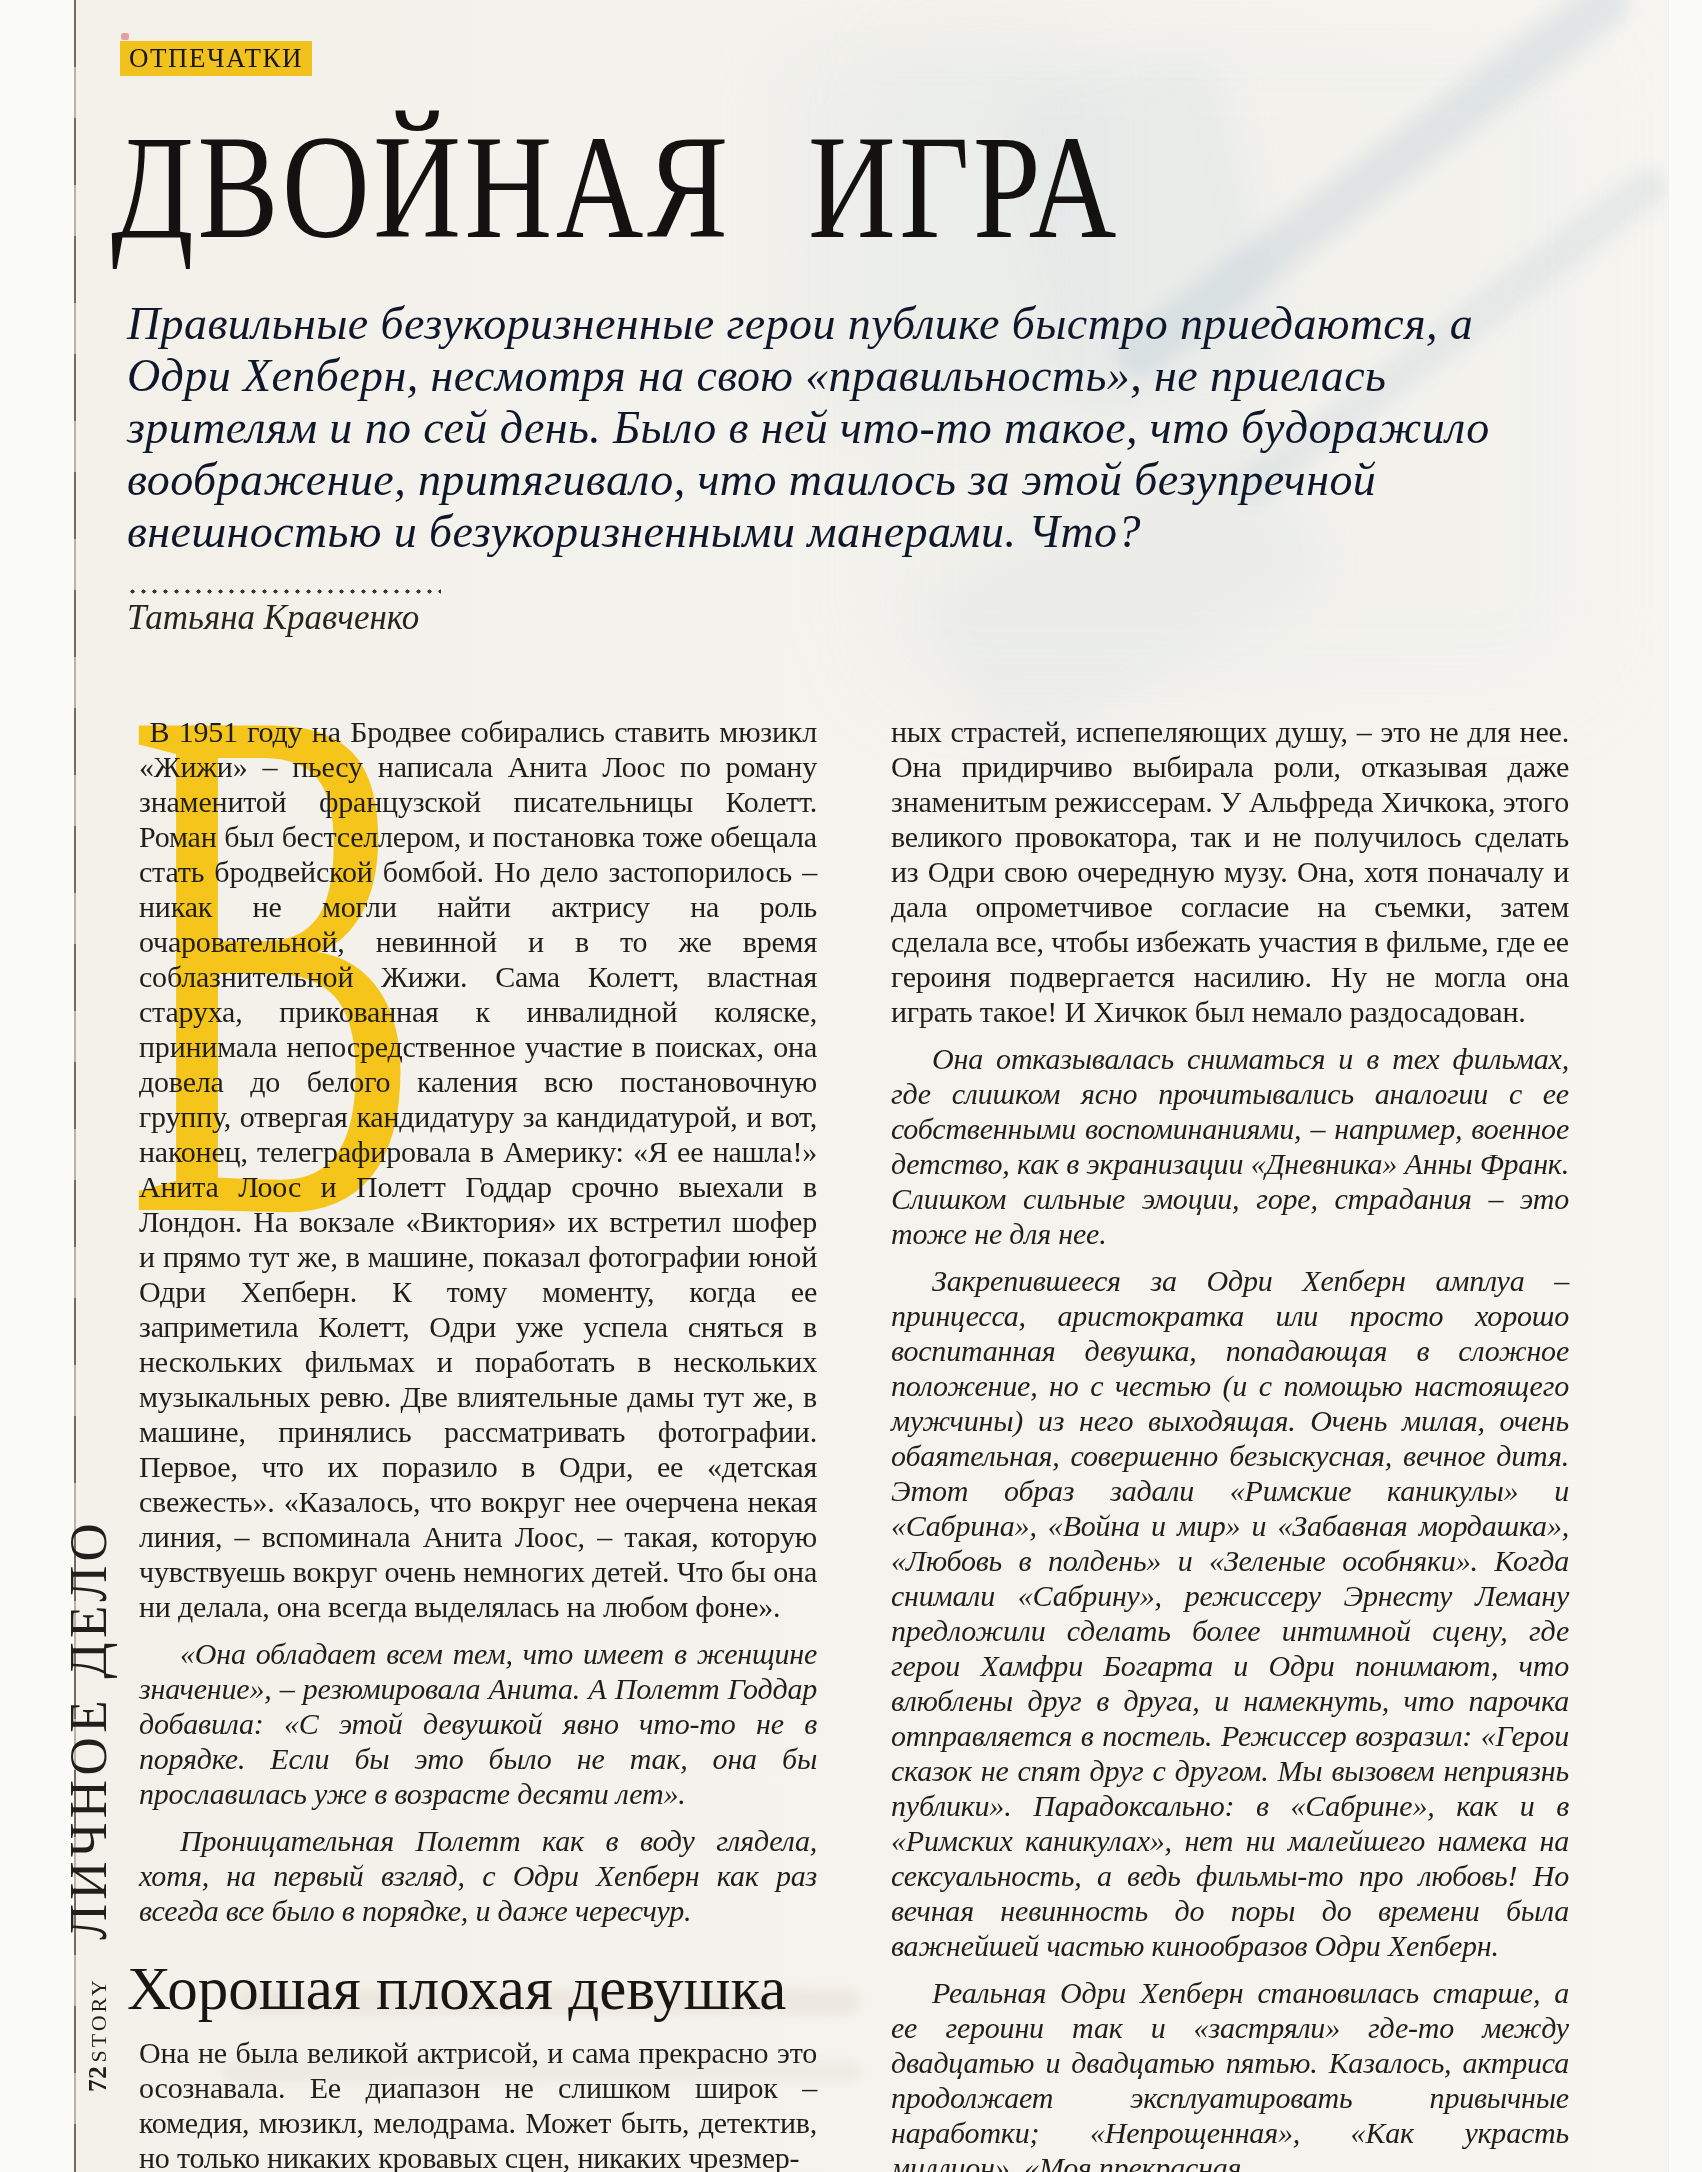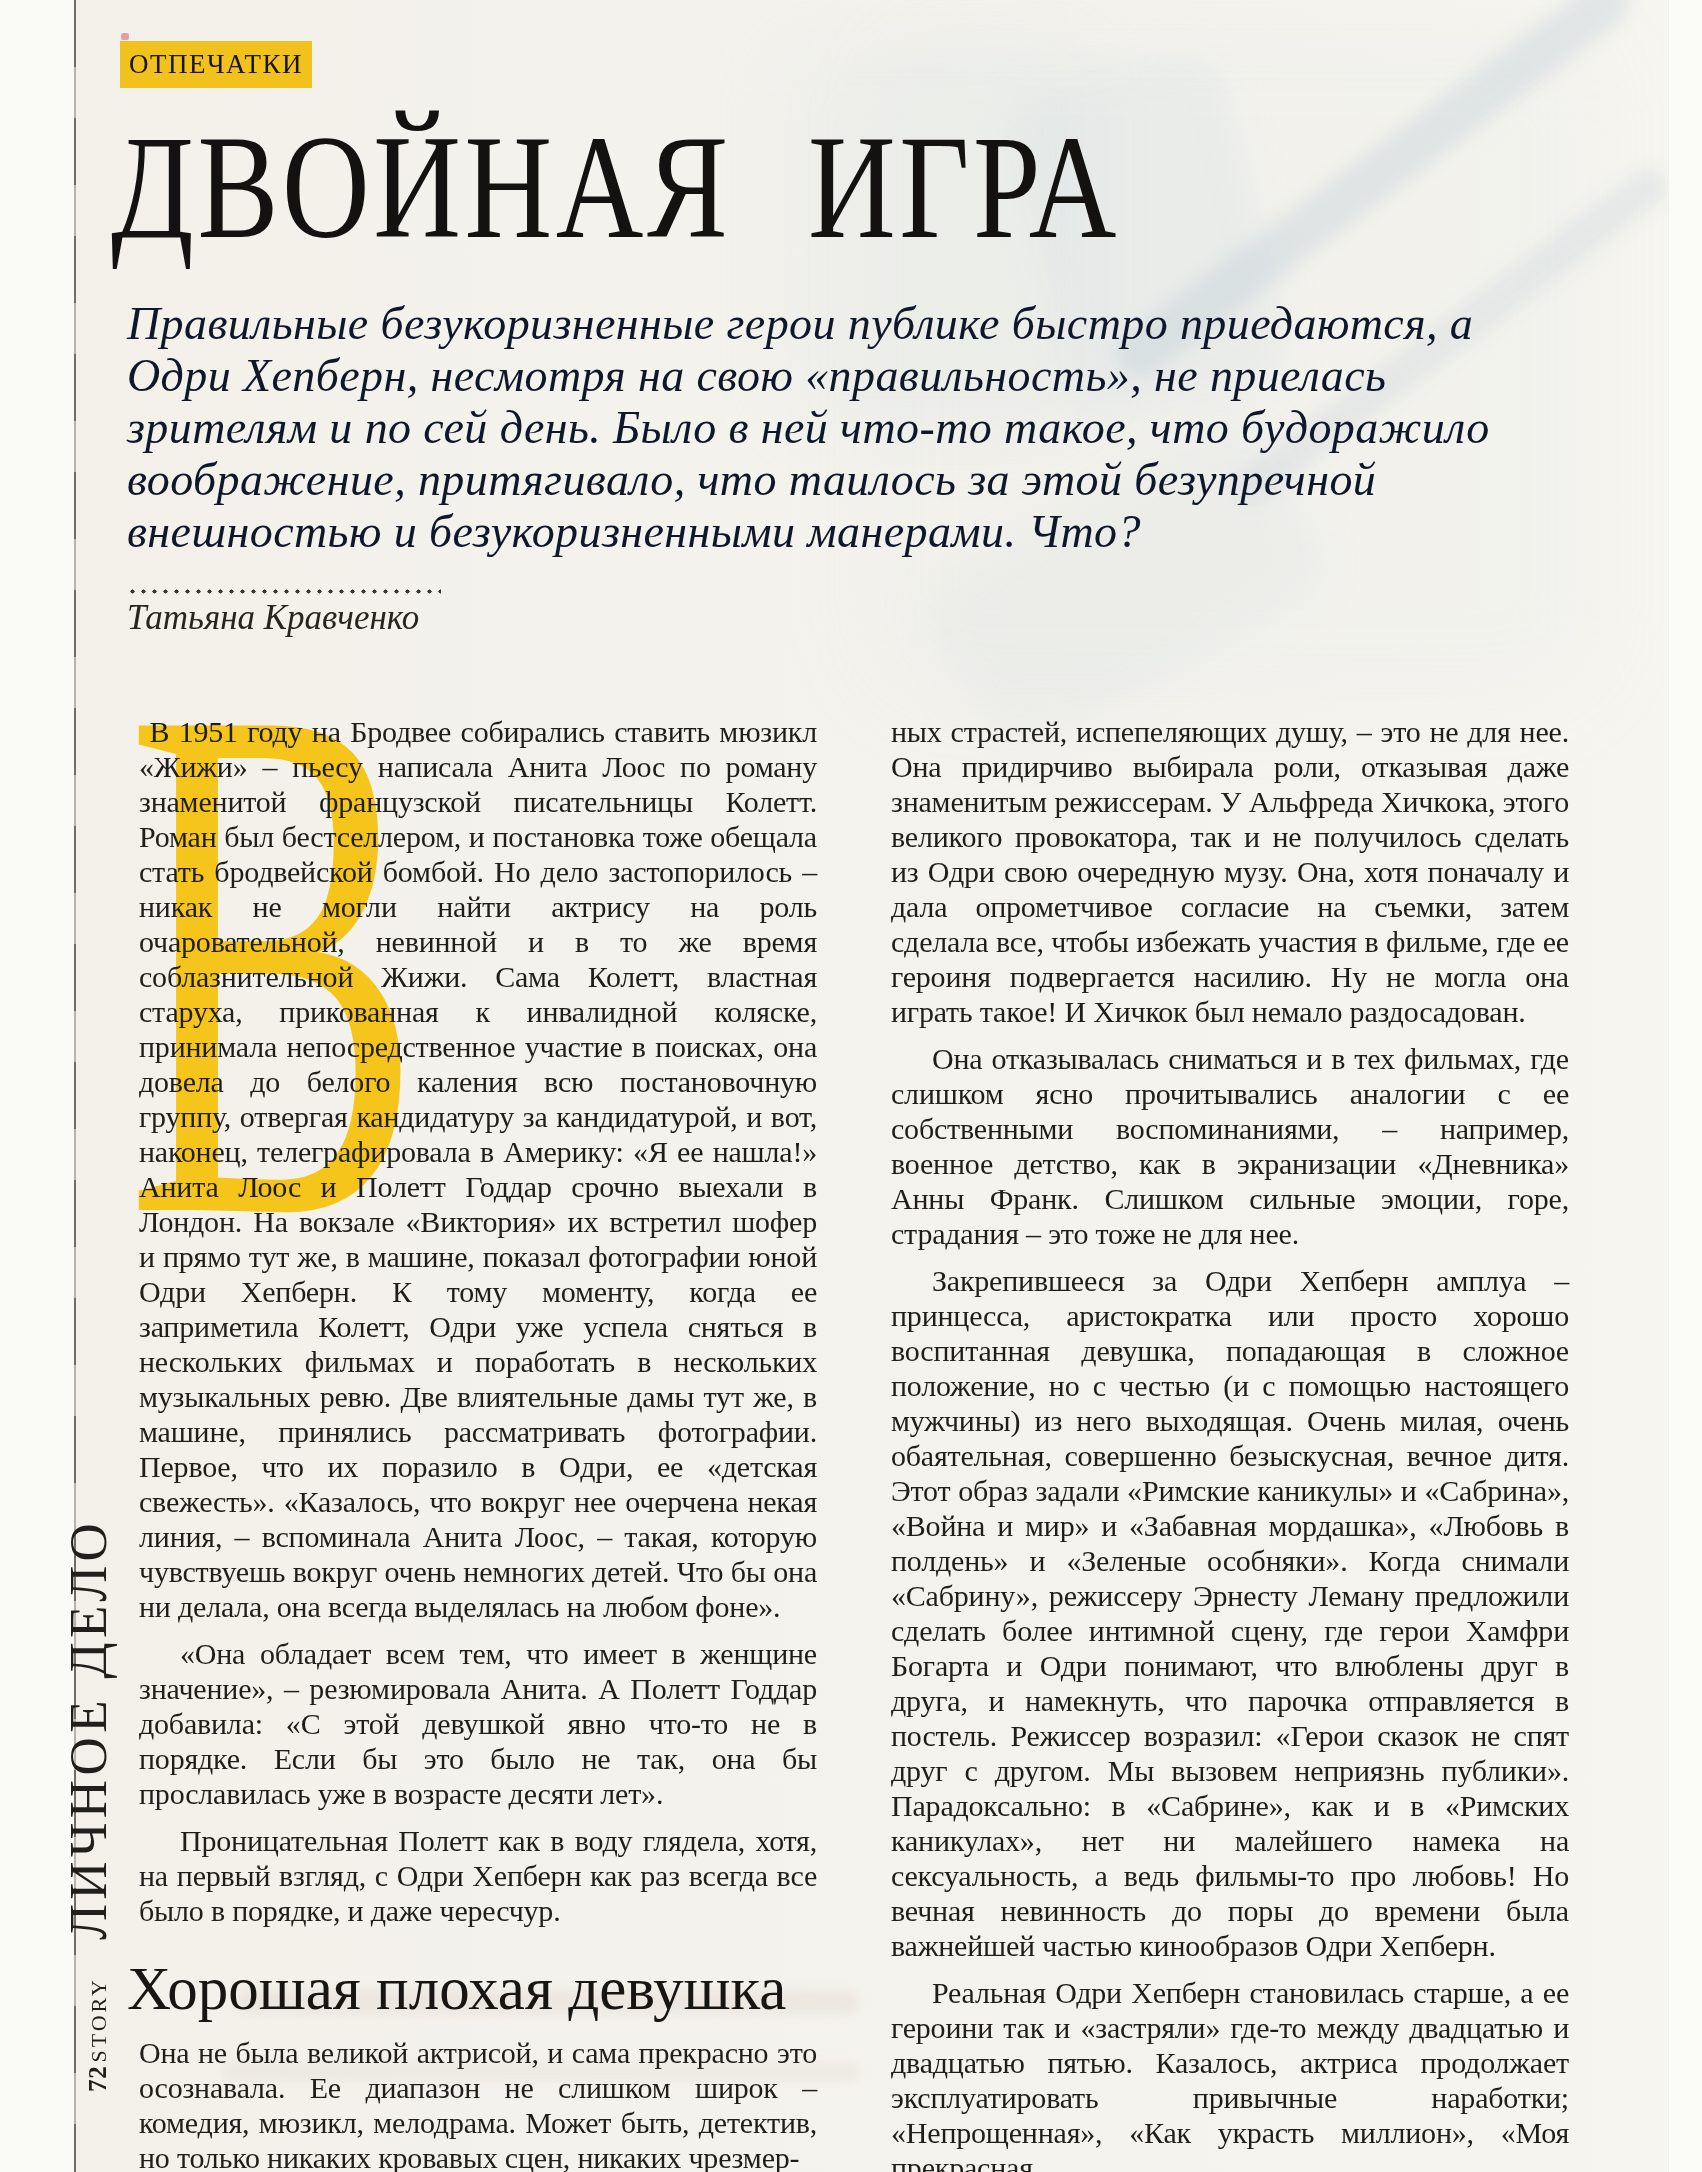--- a/index.html
+++ b/index.html
@@ -30,21 +30,21 @@
       filter:blur(31px);border-radius:59px;}
   .g5{left:933px;top:489px;width:385px;height:200px;background:rgba(190,206,216,.13);
       transform:rotate(-30deg);filter:blur(22px);border-radius:44px;}
   .g6{left:873px;top:30px;width:725px;height:666px;background:rgba(212,222,228,.10);
       filter:blur(44px);border-radius:74px;}
   .g7{left:237px;top:1990px;width:622px;height:24px;background:rgba(190,160,148,.13);
       filter:blur(4.4px);border-radius:10.4px;}
   .g8{left:222px;top:2062px;width:637px;height:19px;background:rgba(185,170,158,.10);
       filter:blur(4.4px);border-radius:9px;}
   
-  .kicker{position:absolute;left:120px;top:41px;width:192px;height:47px;
+  .kicker{position:absolute;left:120px;top:41px;width:192px;height:35px;
     background:var(--accent,#F1C11E);
     display:flex;align-items:center;justify-content:center;
     font-size:27px;letter-spacing:1.5px;color:#191613;}
   
   .title{position:absolute;left:111px;top:113px;
     font-size:148px;line-height:148px;white-space:nowrap;color:#141210;
     letter-spacing:4.4px;word-spacing:52px;
     transform:scaleX(0.82);transform-origin:left top;}
   
   .lede{position:absolute;left:127px;top:298px;width:1457px;
@@ -60,21 +60,21 @@
   .dropcap{position:absolute;left:126px;top:591px;z-index:0;
     font-size:740px;line-height:740px;color:var(--dropcap,#F6C51C);
     transform:scaleX(0.60);transform-origin:left top;}
   
   .col{position:absolute;top:702px;width:702px;z-index:1;
     font-size:30px;line-height:35px;letter-spacing:-0.2px;
     text-align:justify;color:#201e1a;}
   .col-left{left:127px;}
   .col-right{left:879px;}
   .col p{margin:12px;}
-  .col p.indent{text-indent:41px;}
+  .col p.indent{text-indent:41px;font-style:italic;}
   .col p.tiny-indent{text-indent:10.4px;}
   .subhead{font-size:61px;line-height:67px;letter-spacing:0;
     margin:27px 0 13px 0;color:#181613;text-align:left;text-indent:0;}
   
   .side-vertical{position:absolute;left:58px;top:2092px;
     transform:rotate(-90deg);transform-origin:0 0;
     white-space:nowrap;color:#211f1c;}
   .side-vertical .folio{font-size:25px;font-weight:700;letter-spacing:0.7px;}
   .side-vertical .mag{font-size:22px;letter-spacing:3px;margin-right:34px;}
   .side-vertical .section{font-size:53px;letter-spacing:4.4px;}

